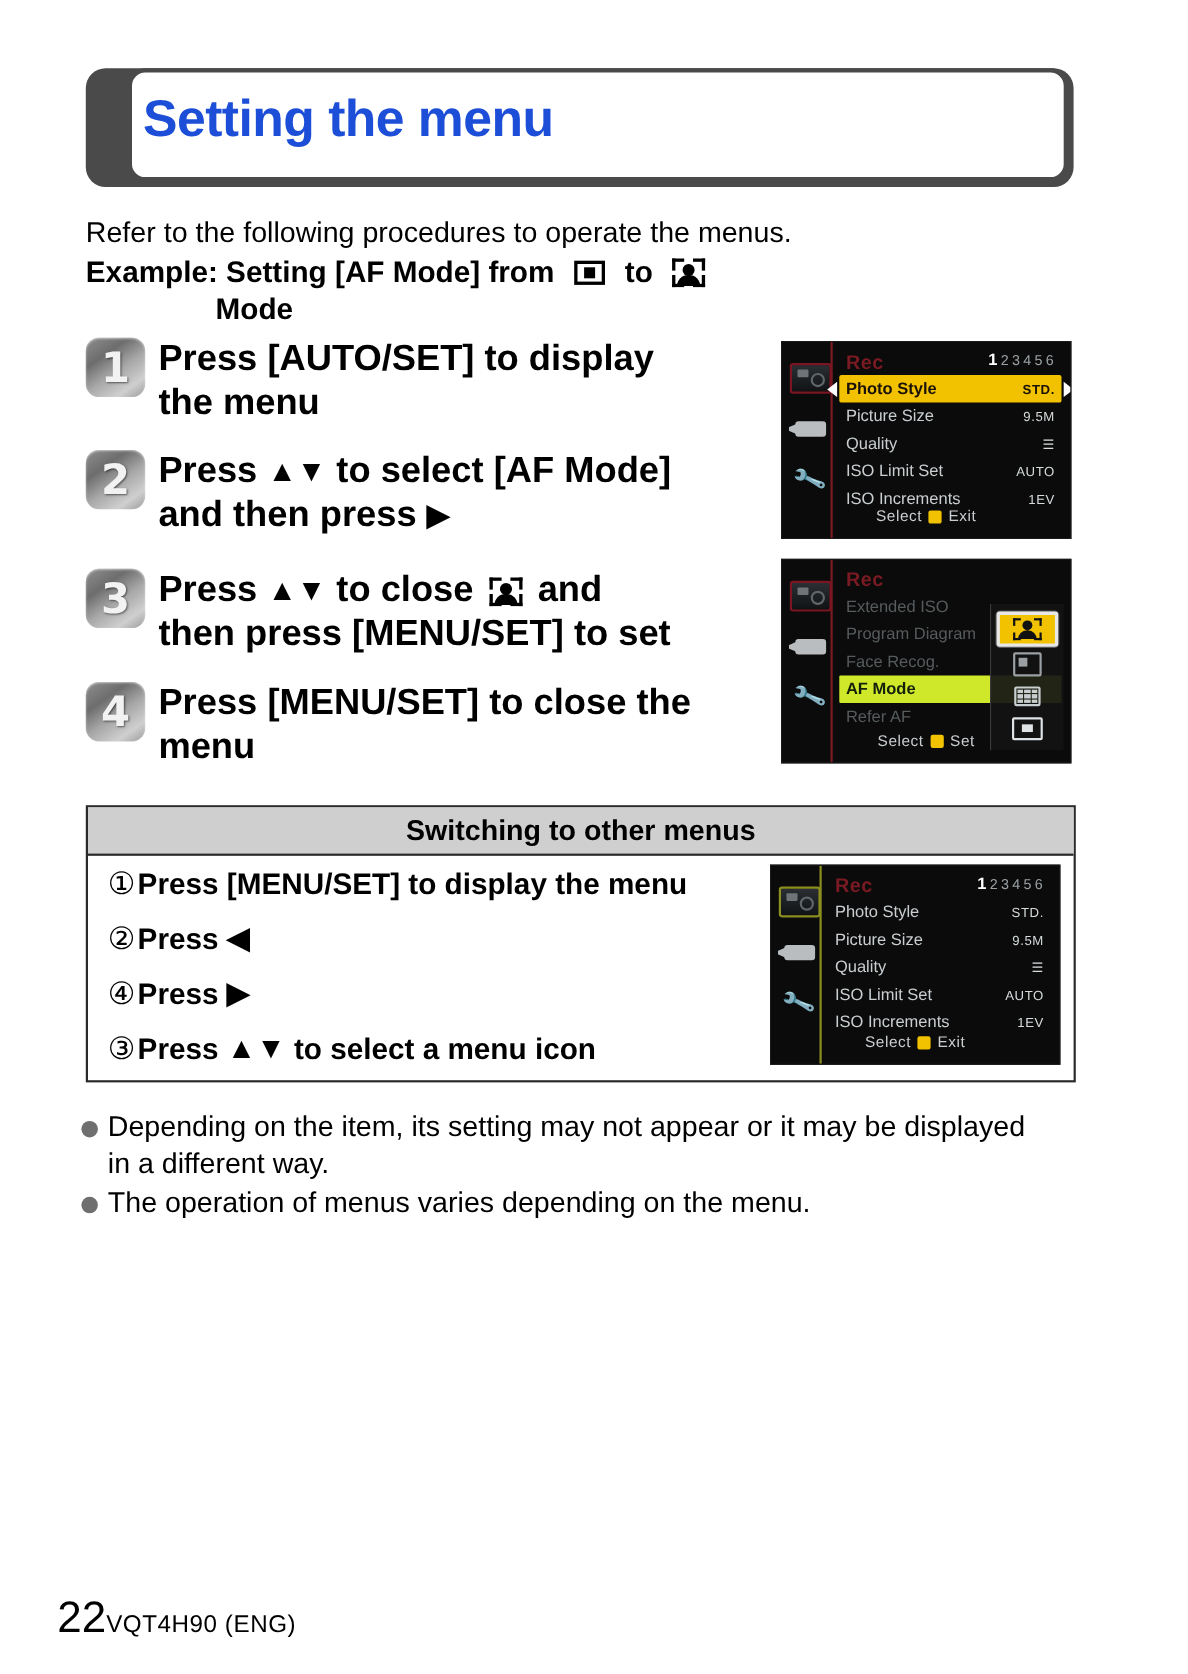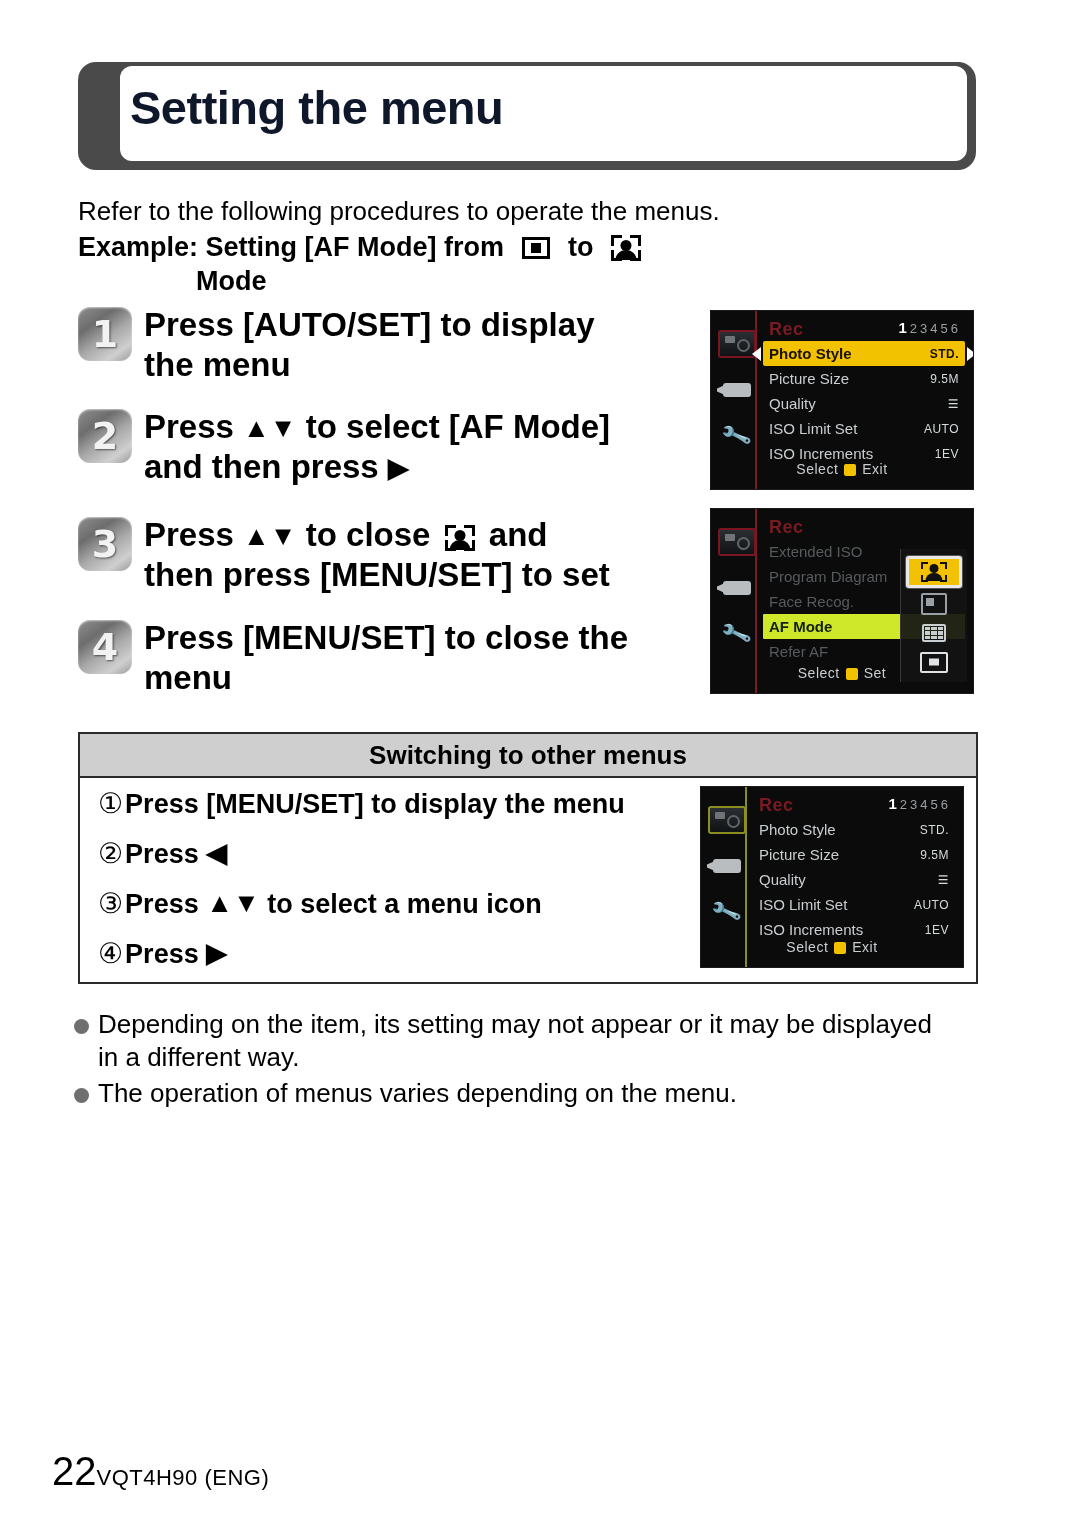--- a/index.html
+++ b/index.html
@@ -39,21 +39,21 @@
     border: 4px solid #4a4a4a;
     border-radius: 16px;
     box-sizing: border-box;
   }
   .header-title {
     position: absolute;
     left: 52px;
     top: 18px;
     font-size: 47px;
     font-weight: bold;
-    color: #0f172a;
+    color: #1d4ed8;
     letter-spacing: -0.5px;
     white-space: nowrap;
   }
 
   
   .intro {
     position: absolute;
     left: 78px;
     top: 196px;
     font-size: 26px;
@@ -642,27 +642,27 @@
   <div class="sw-head">Switching to other menus</div>
   <div class="sw-list">
     <div class="sw-item">
       <span class="circnum">①</span><span>Press [MENU/SET] to display the menu</span>
     </div>
     <div class="sw-item">
       <span class="circnum">②</span><span>Press</span>
       <span class="tri">◀</span>
     </div>
     <div class="sw-item">
+      <span class="circnum">④</span><span>Press</span>
+      <span class="tri">▶</span>
+    </div>
+    <div class="sw-item">
       <span class="circnum">③</span><span>Press</span>
       <span class="tri">▲</span><span class="tri">▼</span>
       <span>to select a menu icon</span>
-    </div>
-    <div class="sw-item">
-      <span class="circnum">④</span><span>Press</span>
-      <span class="tri">▶</span>
     </div>
   </div>
 
   <div class="cam" style="left:620px; top:52px; width:262px; height:180px;">
     <div class="cam-rail" style="background:#8b8f20;"></div>
     <div class="cam-sidebar">
       <div class="side-ic">
           <div class="side-cam-box olive"></div>
         </div>
       <div class="side-ic">

